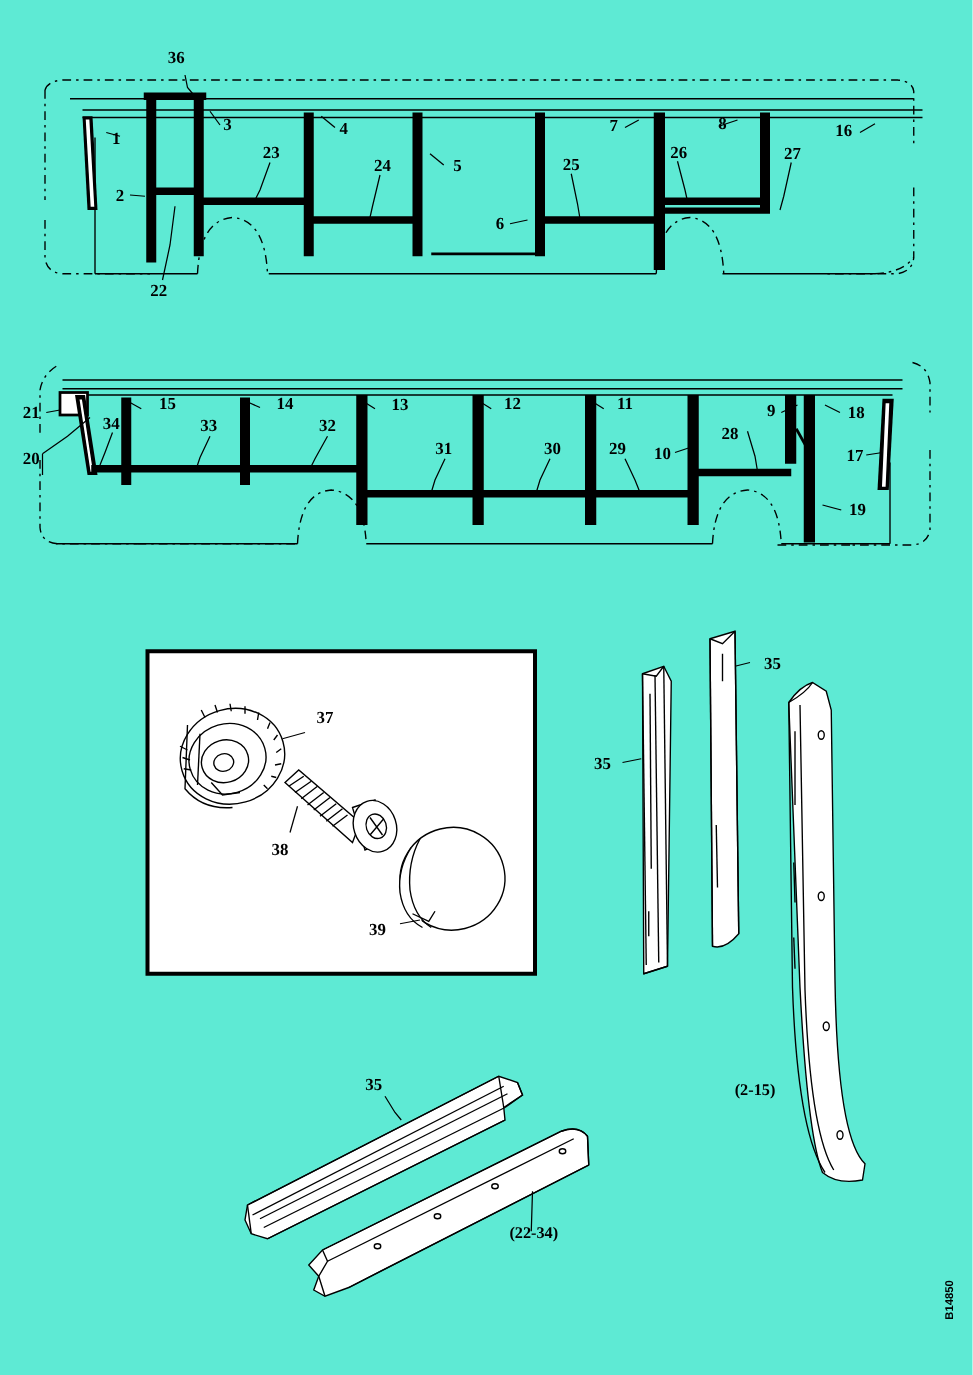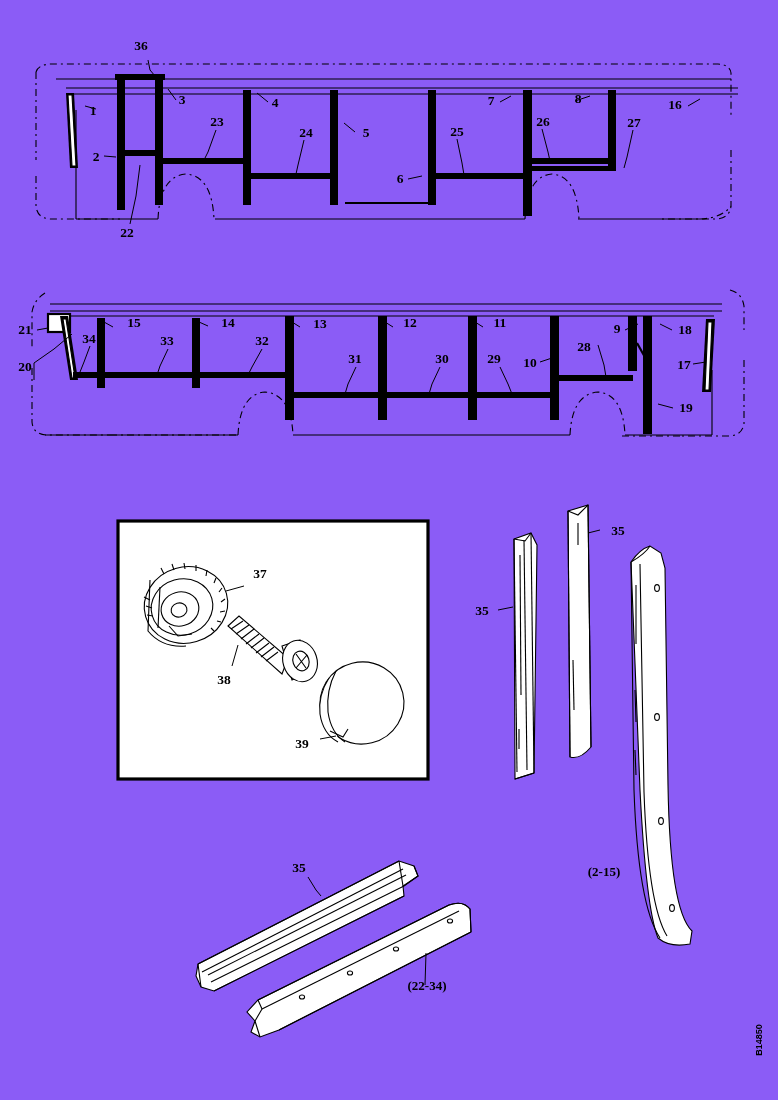--- a/index.html
+++ b/index.html
@@ -7,21 +7,21 @@
     padding: 0;
     background: #ffffff;
   }
   body {
     font-family: "Liberation Sans", sans-serif;
   }
   #page {
     position: relative;
     width: 778px;
     height: 1100px;
-    background: #8b5cf6;
+    background: #5eead4;
     overflow: hidden;
   }
   #page svg {
     position: absolute;
     top: 0;
     left: 0;
     width: 778px;
     height: 1100px;
   }
   .ln { stroke: #000; fill: none; }

